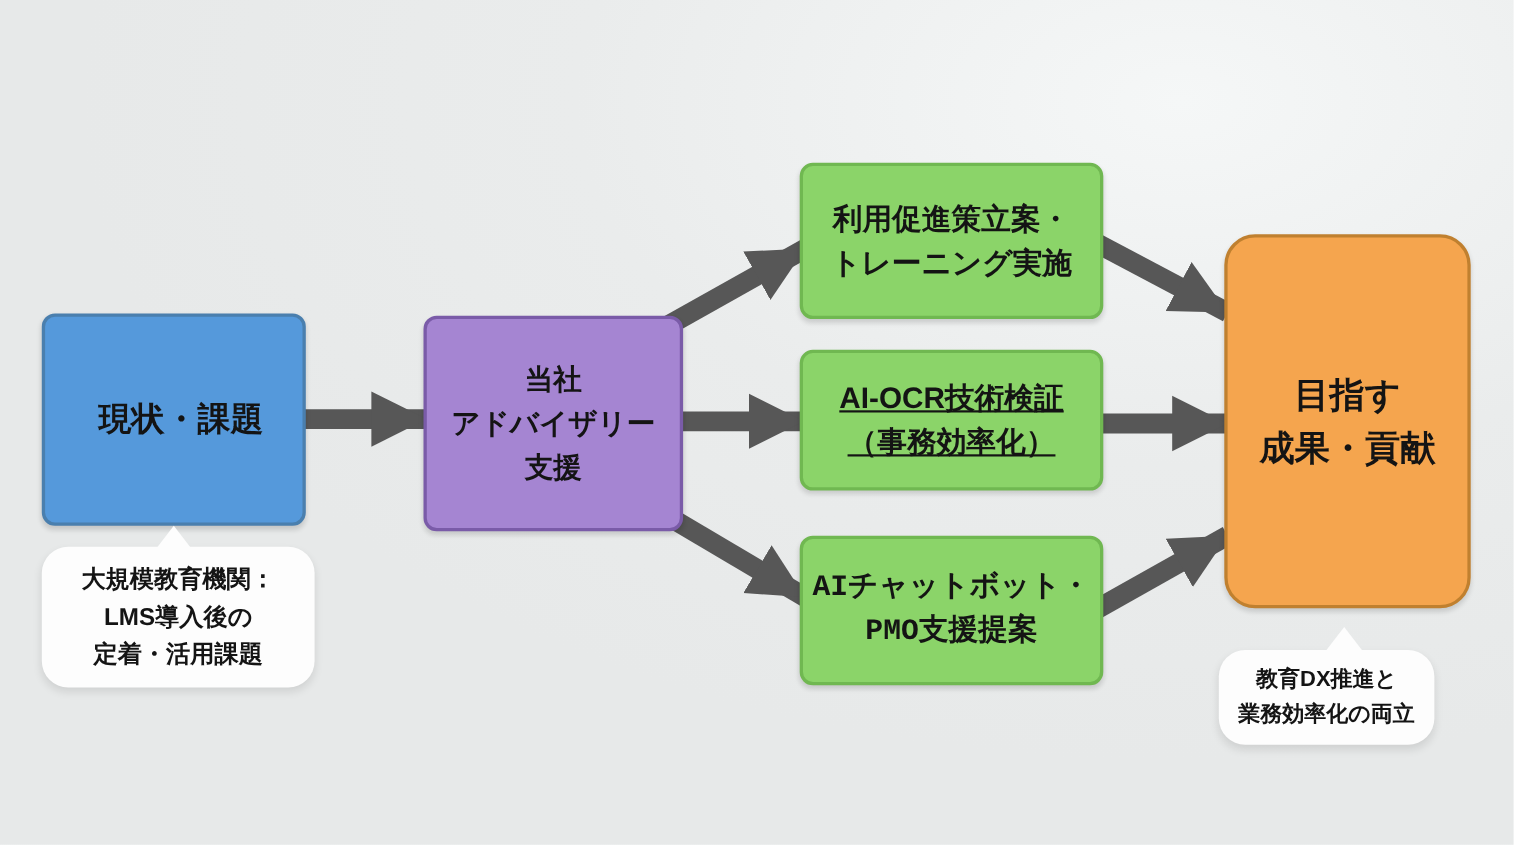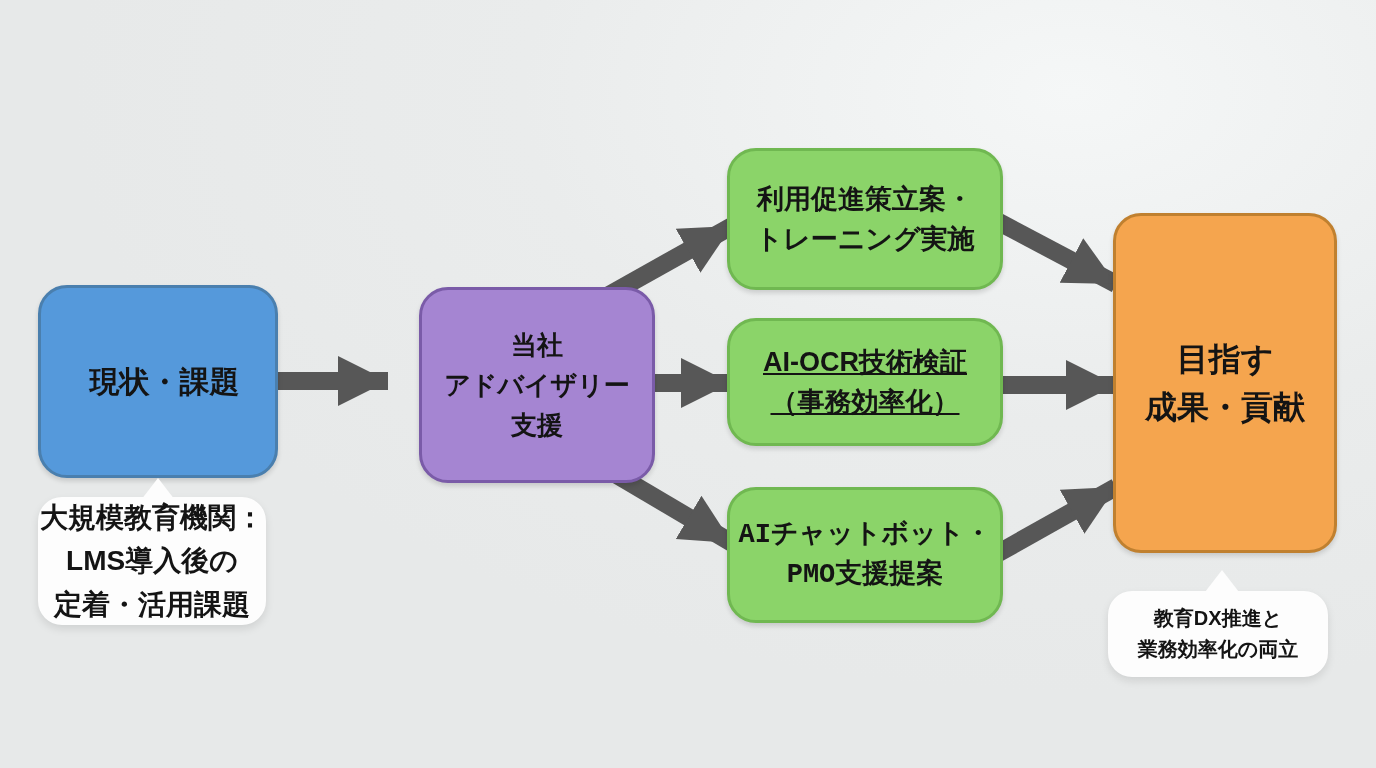--- a/index.html
+++ b/index.html
@@ -32,41 +32,40 @@
     fill: #575757;
   }
   .node {
     position: absolute;
     z-index: 2;
     display: flex;
     align-items: center;
     justify-content: center;
     text-align: center;
     box-sizing: border-box;
-    border-radius: 29px;
+    border-radius: 12px;
     font-weight: 700;
     color: #141414;
     white-space: pre-line;
     line-height: 1.5;
     box-shadow: 0 3px 5px rgba(0,0,0,0.14);
   }
   .node-current {
     left: 38px; top: 285px; width: 240px; height: 193px;
     background: #5599db;
     border: 3px solid #4a7fae;
     font-size: 30px;
     padding-left: 13px;
   }
   .node-advisory {
     left: 385px; top: 287px; width: 236px; height: 196px;
     background: #a585d2;
     border: 3px solid #7a5ba8;
     font-size: 26px;
     line-height: 1.55;
-    margin-left: 34px;
   }
   .node-process {
     left: 727px; width: 276px;
     background: #8bd469;
     border: 3px solid #70b851;
     font-size: 27px;
   }
   .node-promotion { top: 148px; height: 142px; }
   .node-ocr      { top: 318px; height: 128px; text-decoration: underline; }
   .node-chatbot  { top: 487px; height: 136px; font-family: Liberation Mono, monospace; }
@@ -94,27 +93,27 @@
   }
   .callout-tail {
     position: absolute;
     width: 0;
     height: 0;
     border-left: 17px solid transparent;
     border-right: 17px solid transparent;
     border-bottom: 22px solid #fdfdfd;
   }
   .callout-current {
-    left: 38px; top: 497px; width: 228px; height: 128px;
-    font-size: 28px;
+    left: 38px; top: 497px; width: 248px; height: 128px;
+    font-size: 22px;
     line-height: 1.55;
   }
   .callout-current .callout-tail { left: 103px; top: -19px; }
   .callout-outcome {
-    left: 1108px; top: 591px; width: 220px; height: 86px;
+    left: 1108px; top: 591px; width: 196px; height: 86px;
     font-size: 20px;
     line-height: 1.55;
   }
   .callout-outcome .callout-tail { left: 97px; top: -21px; }
 </style>
 </head>
 <body>
 
 <div class="canvas">
 

